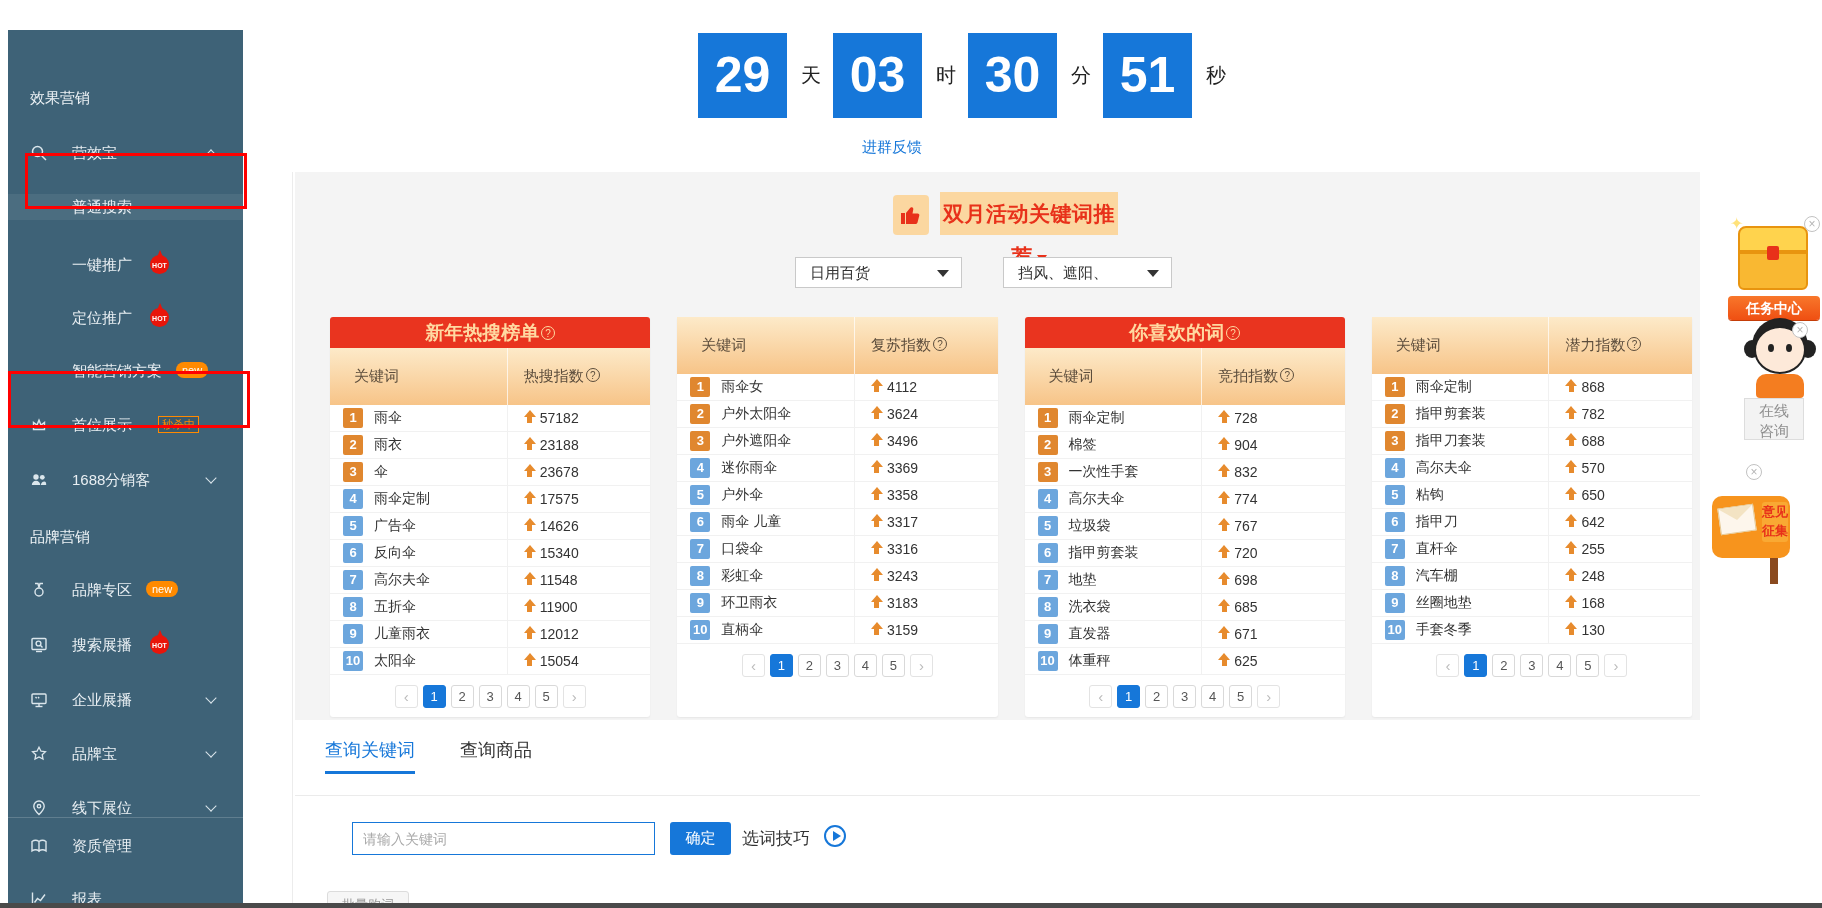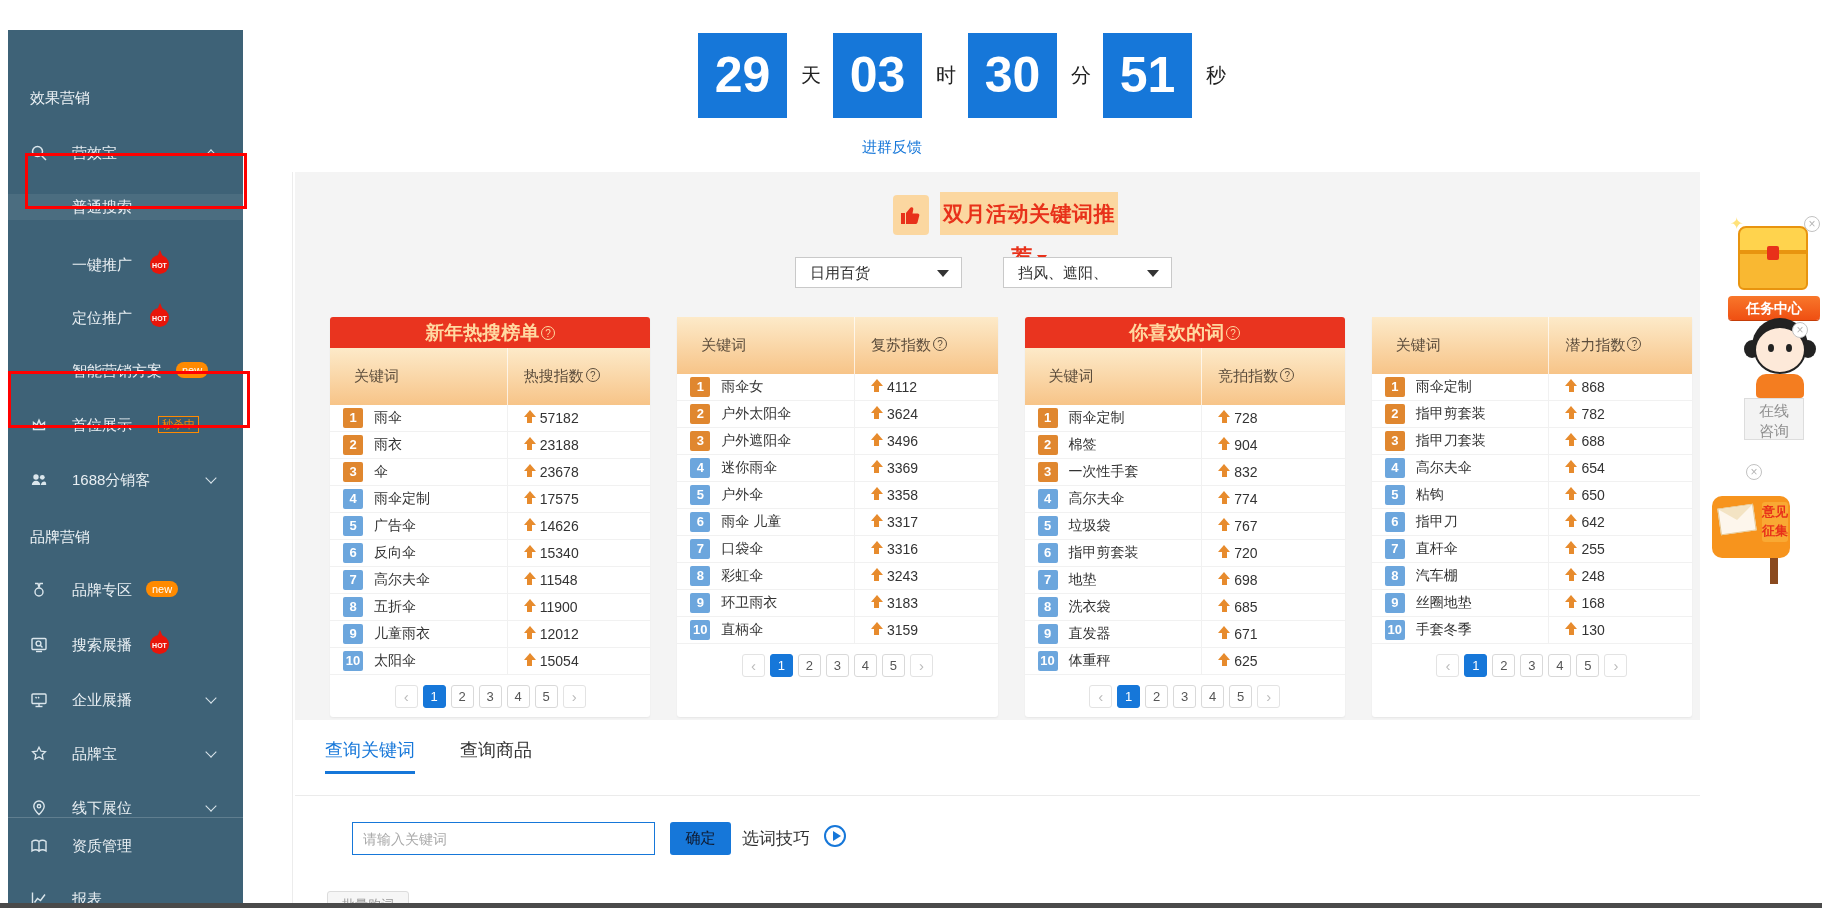--- a/index.html
+++ b/index.html
@@ -67,21 +67,21 @@
   .pg.nav { color:#bbb; border-color:#e3e3e3; font-size:15px; }
   .pg.on { background:#1677d9; border-color:#1677d9; color:#fff; }
 
   
   #tab1 { left:325px; top:738px; font-size:18px; color:#1677d9; cursor:pointer; }
   #tab2 { left:460px; top:738px; font-size:18px; color:#333; cursor:pointer; }
   #tab-underline { left:325px; top:771px; width:90px; height:3px; background:#1677d9; }
   #tabs-divider { left:295px; top:795px; width:1405px; height:1px; background:#ebebeb; }
   #kw-input { left:352px; top:822px; width:303px; height:33px; border:1px solid #1677d9; font-size:14px; padding-left:10px; color:#8b5cf6; outline:none; }
   #kw-input::placeholder { color:#a9a9a9; }
-  #confirm-btn { left:670px; top:822px; width:61px; height:33px; background:#1677d9; border:none; border-radius:3px; color:#0f172a; font-size:15px; cursor:pointer; }
+  #confirm-btn { left:670px; top:822px; width:61px; height:33px; background:#1677d9; border:none; border-radius:3px; color:#ffffff; font-size:15px; cursor:pointer; }
   #tips { left:742px; top:827px; font-size:17px; color:#333; cursor:pointer; }
   #play-icon { left:824px; top:825px; width:22px; height:22px; border:2px solid #1677d9; border-radius:50%; cursor:pointer; }
   #play-icon::before { content:''; position:absolute; left:7px; top:4px; border-left:8px solid #1677d9; border-top:5px solid transparent; border-bottom:5px solid transparent; }
   #cut-btn { left:327px; top:891px; width:82px; height:28px; background:#f6f6f6; border:1px solid #dcdcdc; border-radius:3px; color:#999; font-size:13px; text-align:center; line-height:26px; cursor:pointer; }
   #bottom-line { left:0; top:903px; width:1822px; height:5px; background:#4a4a4a; }
 
   
   .closer { position:absolute; width:16px; height:16px; border:1px solid #c2c2c2; border-radius:50%; background:#fff; cursor:pointer; }
   .closer::before { content:'\00d7'; position:absolute; left:0; top:0; width:100%; text-align:center; font-size:12px; line-height:14px; color:#b5b5b5; }
   #chest { left:1736px; top:220px; width:74px; height:74px; }
@@ -721,21 +721,21 @@
     </div>
   </div>
 
   <div class="row">
     <div class="cell-kw">
       <span class="rank">4</span>
       <span>高尔夫伞</span>
     </div>
     <div class="cell-val">
       <span class="up-arrow"></span>
-      <span>654</span>
+      <span>570</span>
     </div>
   </div>
 
   <div class="row">
     <div class="cell-kw">
       <span class="rank">5</span>
       <span>粘钩</span>
     </div>
     <div class="cell-val">
       <span class="up-arrow"></span>

